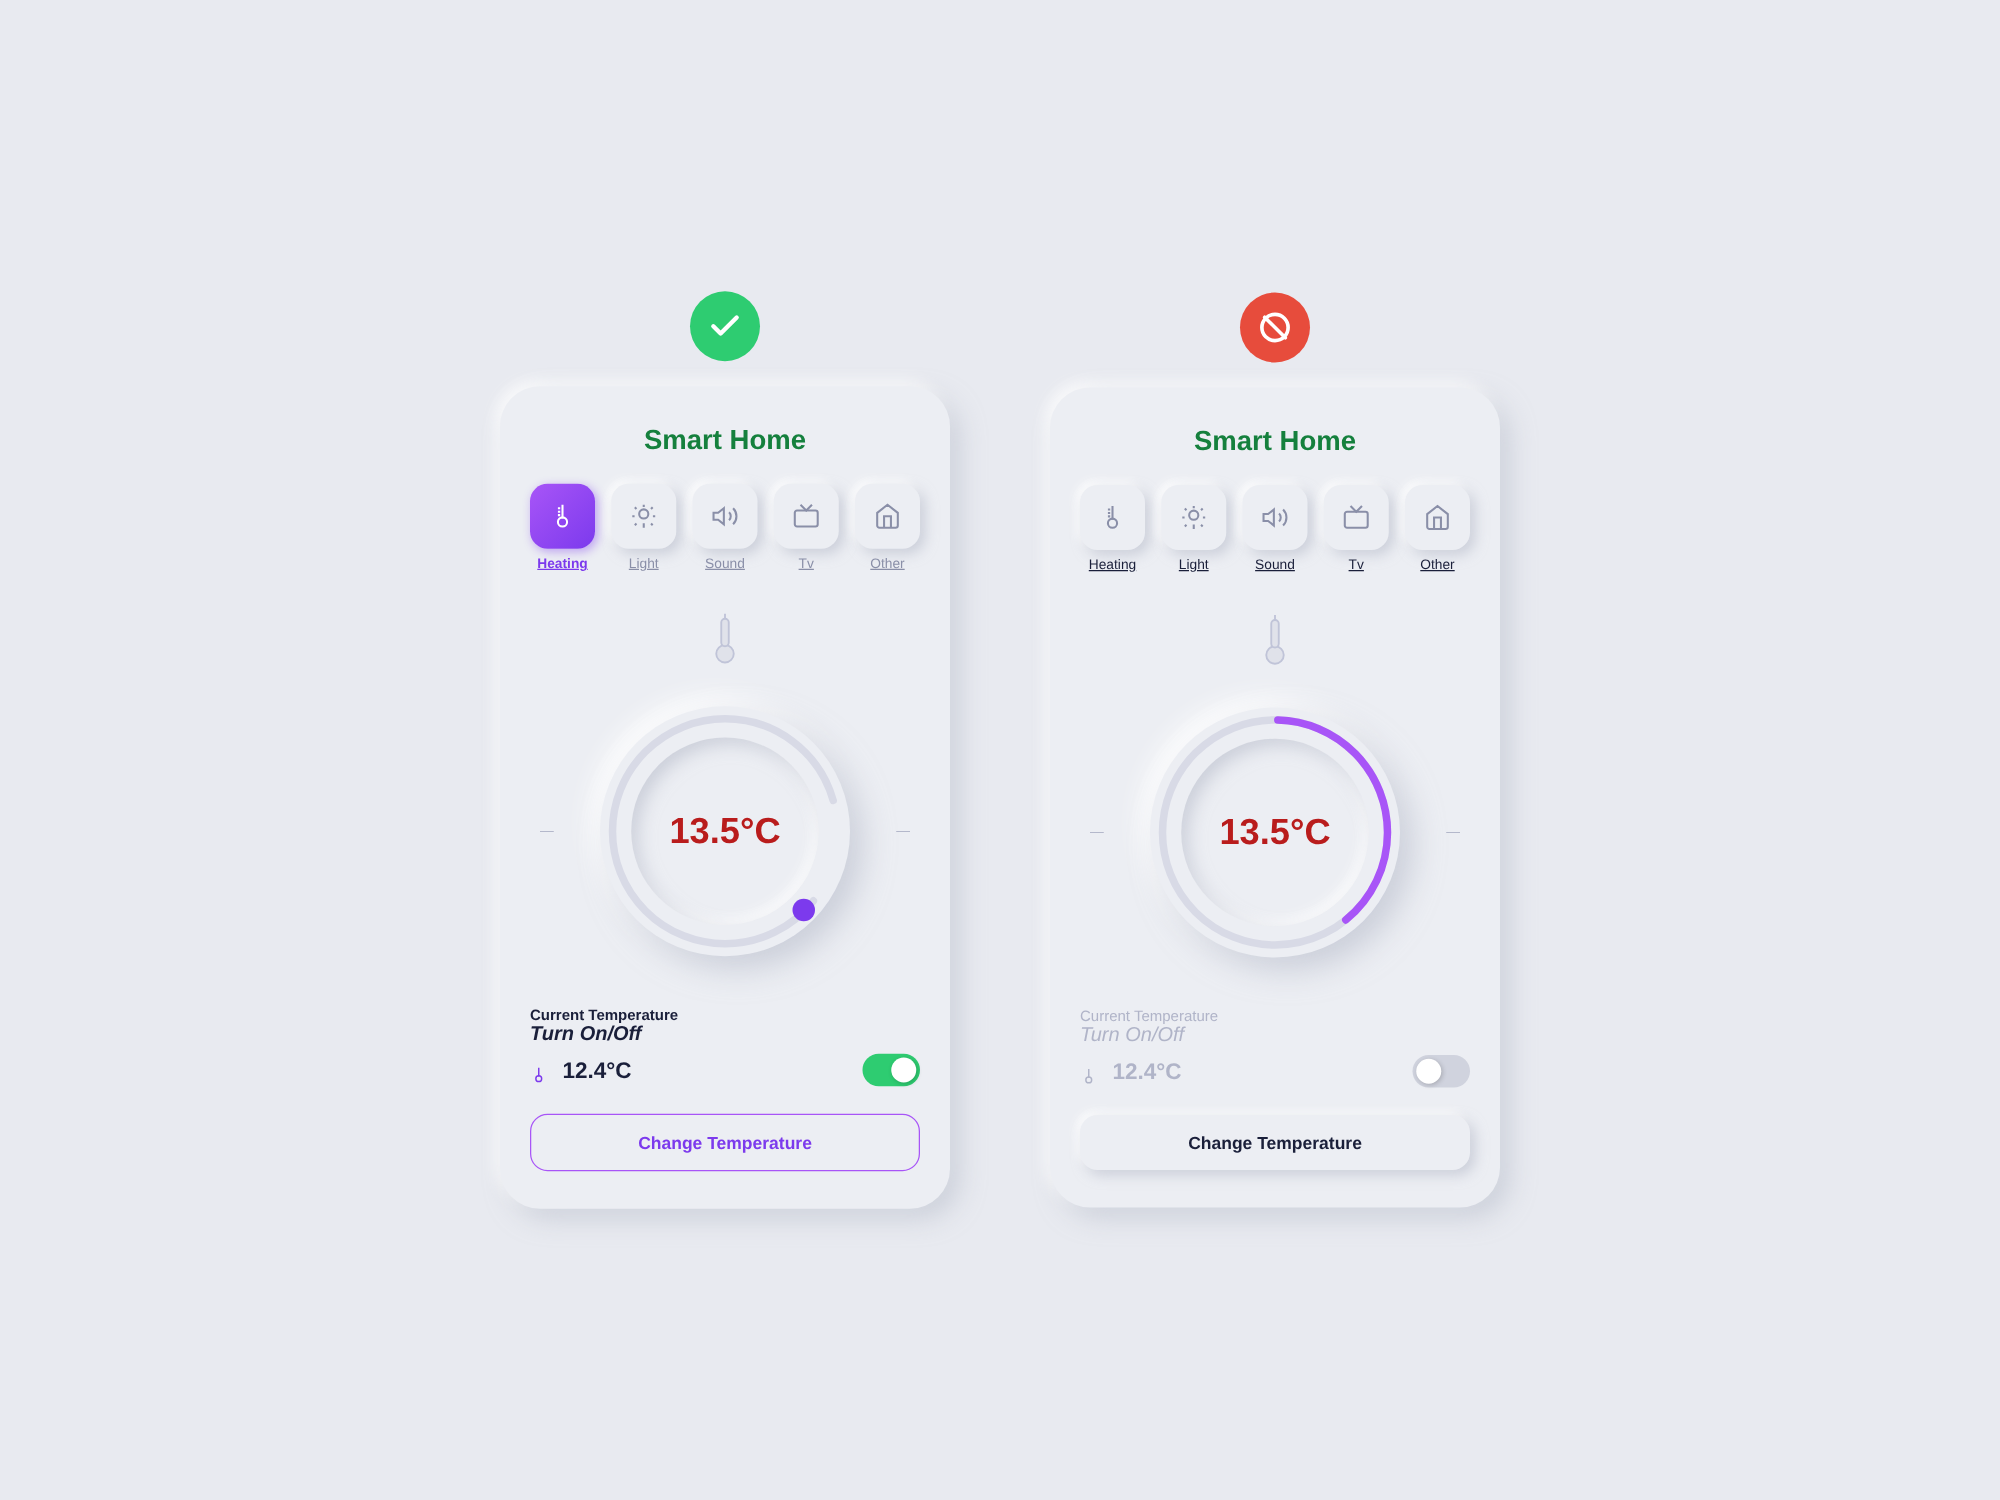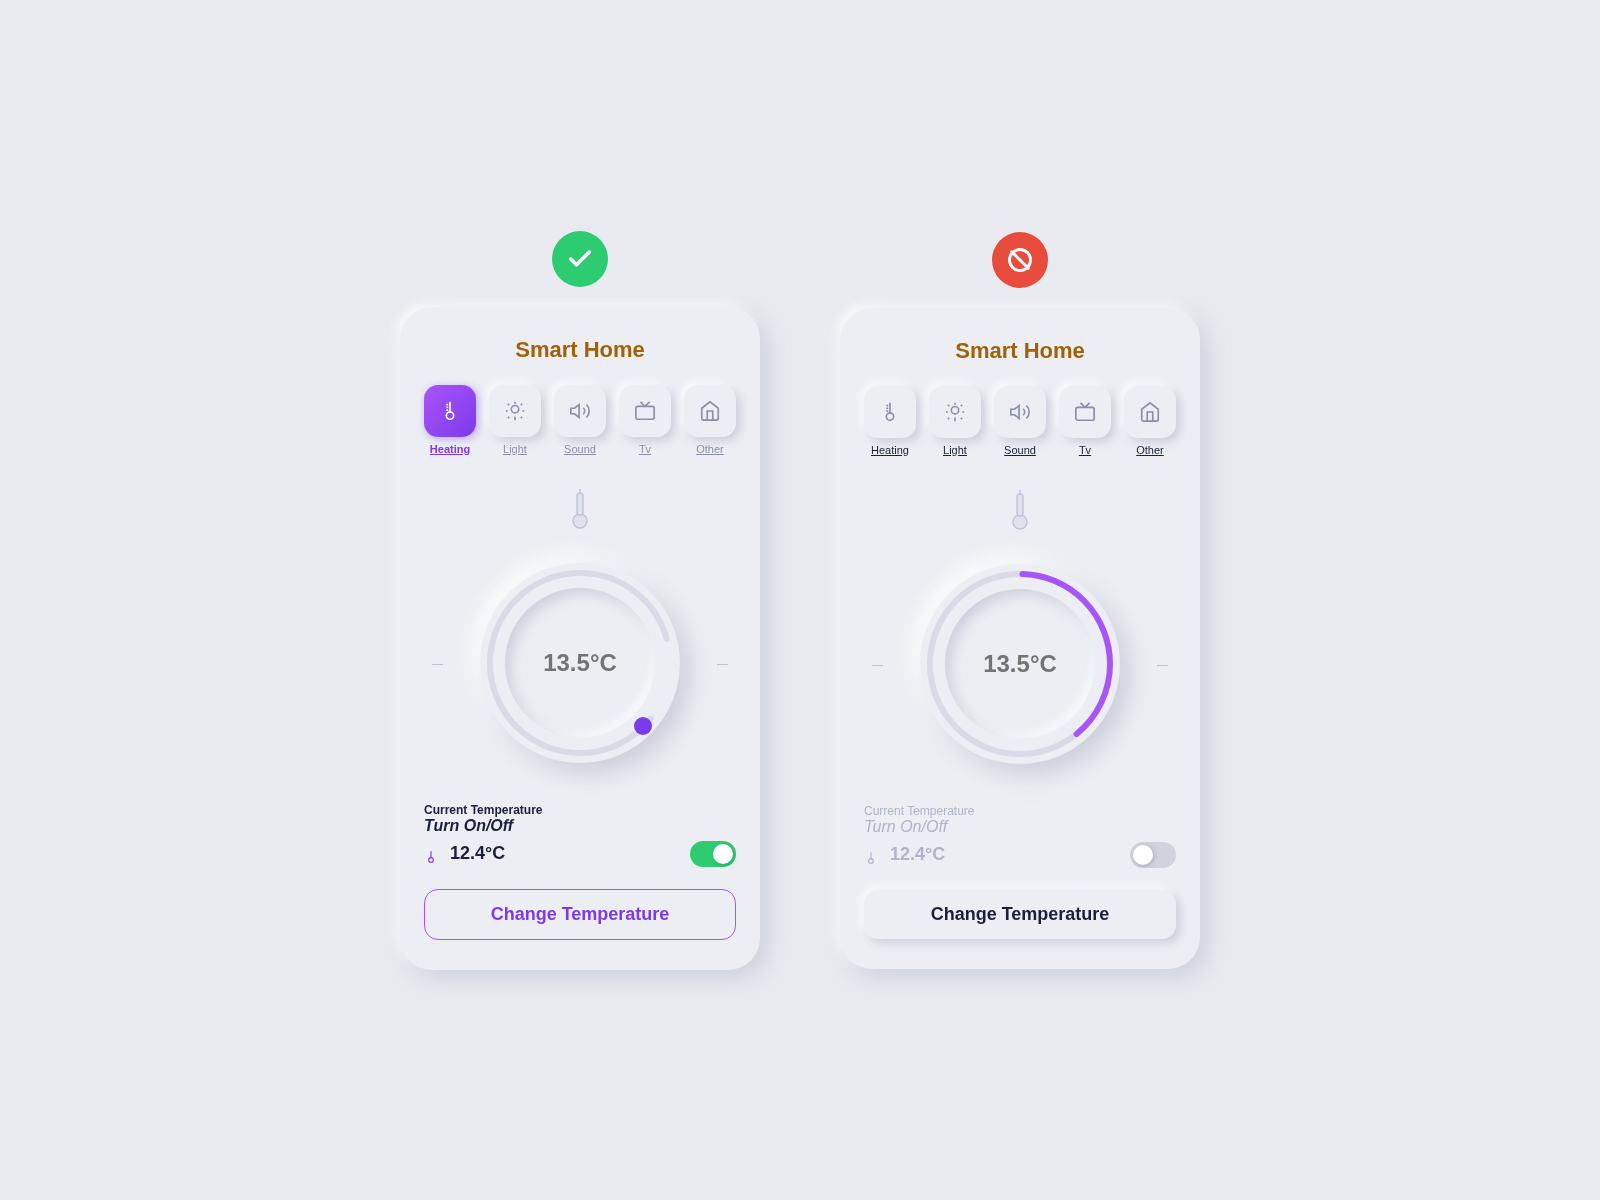--- a/index.html
+++ b/index.html
@@ -43,21 +43,21 @@
       background: #eceef3;
       border-radius: 32px;
       padding: 30px 24px 30px 24px;
       box-shadow: 8px 8px 20px rgba(180,185,200,0.5), -4px -4px 12px rgba(255,255,255,0.9);
     }
 
     .app-title {
       text-align: center;
       font-size: 22px;
       font-weight: 700;
-      color: #a16207;
+      color: #15803d;
       margin-bottom: 22px;
     }
 
     
     .categories {
       display: flex;
       justify-content: space-between;
       margin-bottom: 30px;
     }
     .cat-item {
@@ -121,23 +121,23 @@
       width: 150px;
       height: 150px;
       border-radius: 50%;
       background: #eceef3;
       box-shadow: inset 5px 5px 14px rgba(180,185,200,0.6), inset -4px -4px 10px rgba(255,255,255,0.9);
       display: flex;
       align-items: center;
       justify-content: center;
     }
     .dial-temp {
-      font-size: 24px;
+      font-size: 29px;
       font-weight: 600;
-      color: #737373;
+      color: #b91c1c;
     }
 
     
     .arc-svg {
       position: absolute;
       top: 50%;
       left: 50%;
       transform: translate(-50%, -50%);
     }
 
@@ -221,21 +221,21 @@
       transition: left 0.2s;
     }
     .toggle.on .toggle-knob { left: 23px; }
     .toggle.off .toggle-knob { left: 3px; }
 
     
     .change-temp-btn {
       width: 100%;
       padding: 14px;
       border-radius: 14px;
-      font-size: 18px;
+      font-size: 14px;
       font-weight: 600;
       cursor: pointer;
       text-align: center;
     }
     .change-temp-btn.outline {
       background: transparent;
       border: 1.5px solid #a855f7;
       color: #7c3aed;
     }
     .change-temp-btn.neumorphic {

